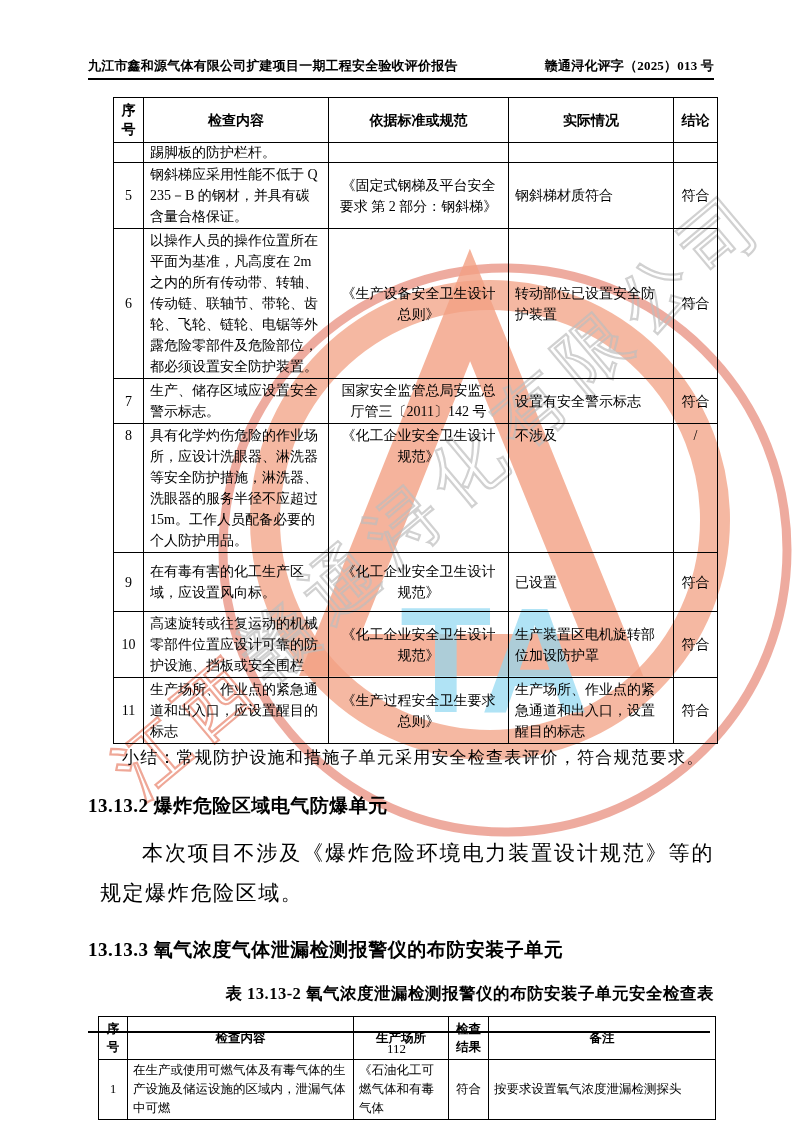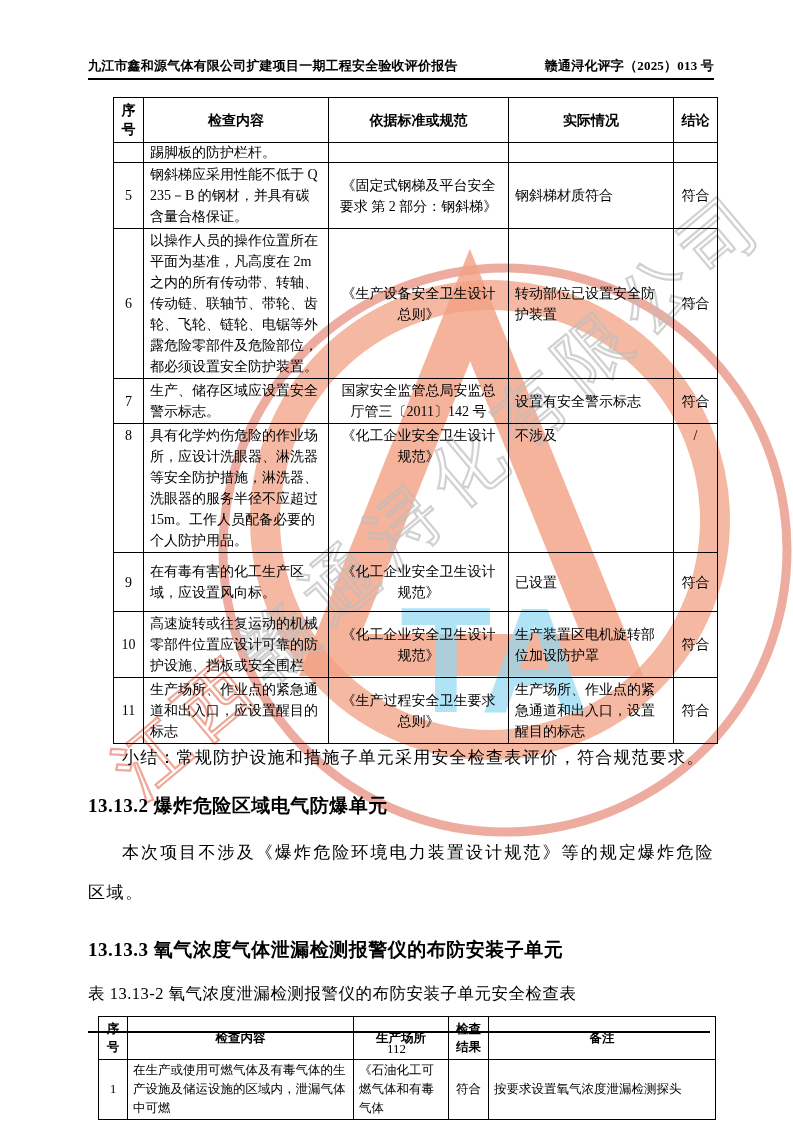--- a/index.html
+++ b/index.html
@@ -25,23 +25,23 @@
   .r6 td{height:134px;}
   .r7 td{height:36px;}
   .r8 td{height:118px;}
   .r9 td{height:56px;}
   .r10 td{height:58px;}
   .r11 td{height:54px;}
 
   .summary{margin:2px 0 0 0;text-indent:2em;font-size:17px;letter-spacing:1.2px;}
   .sec-heading{font-family:Liberation Serif, serif;font-size:19px;font-weight:bold;
       margin:24px 0 0 0;letter-spacing:.5px;}
-  .body-para{margin:14px 0 0 0;text-indent:2em;font-size:17px;line-height:40px;
+  .body-para{margin:14px 0 0 12px;text-indent:2em;font-size:21px;line-height:40px;
       letter-spacing:1.6px;text-align:justify;}
-  .tbl-caption{margin:20px 0 0 0;text-align:left;font-weight:normal;font-size:16.5px;letter-spacing:.5px;}
+  .tbl-caption{margin:20px 0 0 0;text-align:right;font-weight:bold;font-size:16.5px;letter-spacing:.5px;}
 
   .t2{width:617px;margin:11px 0 0 10px;font-size:12.5px;}
   .t2 td{border:1.5px solid #000;padding:1px 5px;line-height:19px;vertical-align:middle;
          word-break:break-all;overflow:hidden;}
   .t2 tr.th td{font-weight:bold;text-align:center;height:40px;line-height:18px;}
   .t2 .row td{height:40px;}
 
   .footer-line{position:absolute;left:88px;top:1031px;width:622px;border-top:2px solid #000;z-index:1;}
   .page-num{position:absolute;left:0;top:1041px;width:793px;text-align:center;
       font-size:13px;z-index:1;}

